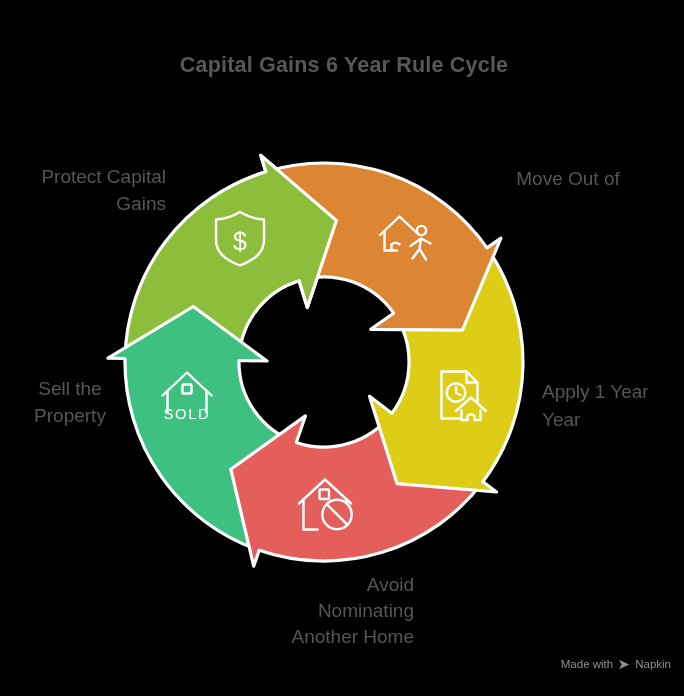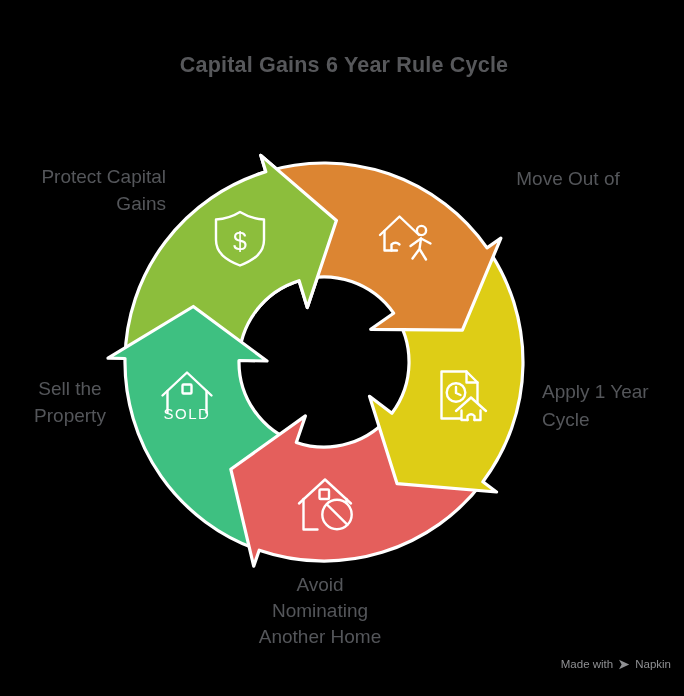--- a/index.html
+++ b/index.html
@@ -7,21 +7,21 @@
        font-family:"Liberation Sans",sans-serif;}
   .stage{position:absolute;left:0;top:0;width:684px;height:696px;}
   svg.cycle{position:absolute;left:0;top:0;}
   .title{position:absolute;left:0;top:53px;width:648px;text-align:center;
          font-size:21.5px;font-weight:700;color:#57585b;letter-spacing:.2px;padding-left:20px;}
   .label{position:absolute;font-size:19px;line-height:27px;color:#54565a;font-weight:400;}
   .label span{display:block;}
   .lbl-protect{left:19px;top:163px;width:147px;text-align:right;}
   .lbl-move{left:483px;top:165px;width:170px;text-align:center;}
   .lbl-apply{left:542px;top:378px;width:140px;text-align:left;line-height:28px;}
-  .lbl-avoid{left:220px;top:572px;width:200px;text-align:center;line-height:26px;}
+  .lbl-avoid{left:214px;top:572px;width:200px;text-align:right;line-height:26px;}
   .lbl-sell{left:9px;top:375px;width:122px;text-align:center;}
   .watermark{position:absolute;right:13px;top:658px;display:flex;align-items:center;gap:5px;
              font-size:11.5px;color:#8f9093;margin-left:10px;}
   .watermark svg{display:block;}
 </style>
 </head>
 <body>
 
 <div class="stage">
 
@@ -83,21 +83,21 @@
     <span>Protect Capital</span>
     <span>Gains</span>
   </div>
 
   <div class="label lbl-move">
     <span>Move Out of</span>
   </div>
 
   <div class="label lbl-apply">
     <span>Apply 1 Year</span>
-    <span>Cycle</span>
+    <span>Year</span>
   </div>
 
   <div class="label lbl-avoid">
     <span>Avoid</span>
     <span>Nominating</span>
     <span>Another Home</span>
   </div>
 
   <div class="label lbl-sell">
     <span>Sell the</span>

